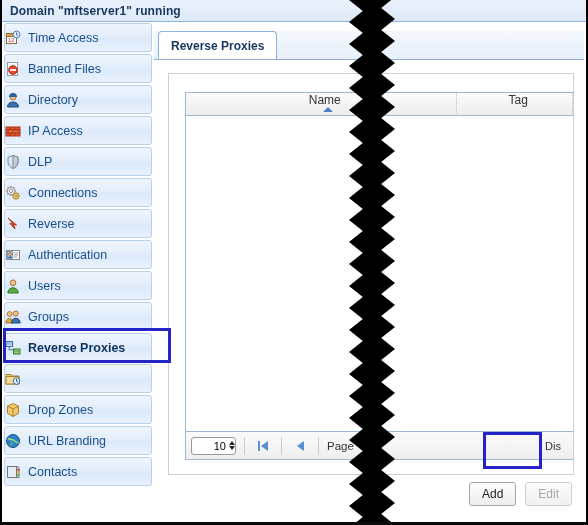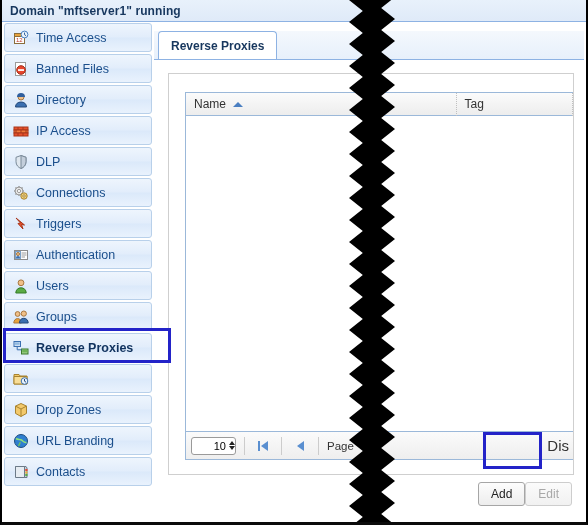--- a/index.html
+++ b/index.html
@@ -63,21 +63,21 @@
   .nav-item {
     position: relative;
     height: 29px;
     margin: 0 0 2px 0;
     box-sizing: border-box;
     border: 1px solid #b8d0ea;
     border-radius: 3px 3px 3px 3px;
     background: linear-gradient(to bottom, #eef5fd 0%, #e2edfb 48%, #dbe9fa 52%, #e9f2fd 100%);
     display: flex;
     align-items: center;
-    padding-left: 8px;
+    padding-left: 0;
     cursor: pointer;
   }
   .nav-item .nav-label {
     font-size: 12.5px;
     color: #1b4f8c;
     margin-left: 7px;
     white-space: nowrap;
   }
   .nav-item.selected .nav-label {
     font-weight: bold;
@@ -188,20 +188,21 @@
     height: 23px;
     box-sizing: border-box;
     display: flex;
     align-items: center;
     padding-left: 8px;
     font-size: 12px;
     color: #333333;
     border-right: 1px dotted #c0c0c0;
     cursor: pointer;
     white-space: nowrap;
+    flex-direction: column;
   }
   .col-name { width: 279px; }
   .col-tags { width: 120px; }
   .sort-arrow {
     width: 0; height: 0;
     border-left: 5px solid transparent;
     border-right: 5px solid transparent;
     border-bottom: 5px solid #4a7fc1;
     margin-left: 7px;
   }
@@ -278,35 +279,35 @@
     background: #5a8fd0;
     margin-right: 1px;
   }
   .foot-text {
     font-size: 11.5px;
     color: #333333;
     white-space: nowrap;
   }
   .foot-right {
     margin-left: auto;
-    margin-right: 4px;
-    font-size: 15px;
+    margin-right: 12px;
+    font-size: 11px;
     color: #333333;
     white-space: nowrap;
   }
 
   
   .btn-row {
     position: absolute;
     right: 12px;
     bottom: 12px;
     height: 26px;
     display: flex;
     align-items: center;
-    gap: 0;
+    gap: 9px;
   }
   .btn {
     min-width: 44px;
     height: 24px;
     box-sizing: border-box;
     padding: 0 12px;
     border: 1px solid #a6a6a6;
     border-radius: 3px;
     background: linear-gradient(to bottom, #fdfdfd 0%, #ededed 100%);
     font-size: 12px;
@@ -408,21 +409,21 @@
           </svg>
         </span>
         <span class="nav-label">Connections</span>
       </div>
       <div class="nav-item">
         <span class="nav-icon">
           <svg width="16" height="16" viewBox="0 0 16 16">
             <path d="M3 2l4.5 5L5 7.5l5 5.5-1.5-4.5 3 .5z" fill="#e8512c" stroke="#a8361a" stroke-linejoin="round"></path>
           </svg>
         </span>
-        <span class="nav-label">Triggers</span>
+        <span class="nav-label">Reverse</span>
       </div>
       <div class="nav-item">
         <span class="nav-icon">
           <svg width="16" height="16" viewBox="0 0 16 16">
             <rect x="1.5" y="3.5" width="13" height="9" fill="#fff" stroke="#8a8a8a"></rect>
             <rect x="2.5" y="4.5" width="5" height="7" fill="#cfe0f2" stroke="#7aa0c8"></rect>
             <circle cx="5" cy="7" r="1.5" fill="#f0c089" stroke="#a8773f"></circle>
             <path d="M3 11c0-1.3.9-2 2-2s2 .7 2 2z" fill="#3a6fb0"></path>
             <path d="M8.5 6h5M8.5 8h5M8.5 10h3.5" stroke="#9a9a9a"></path>
           </svg>

